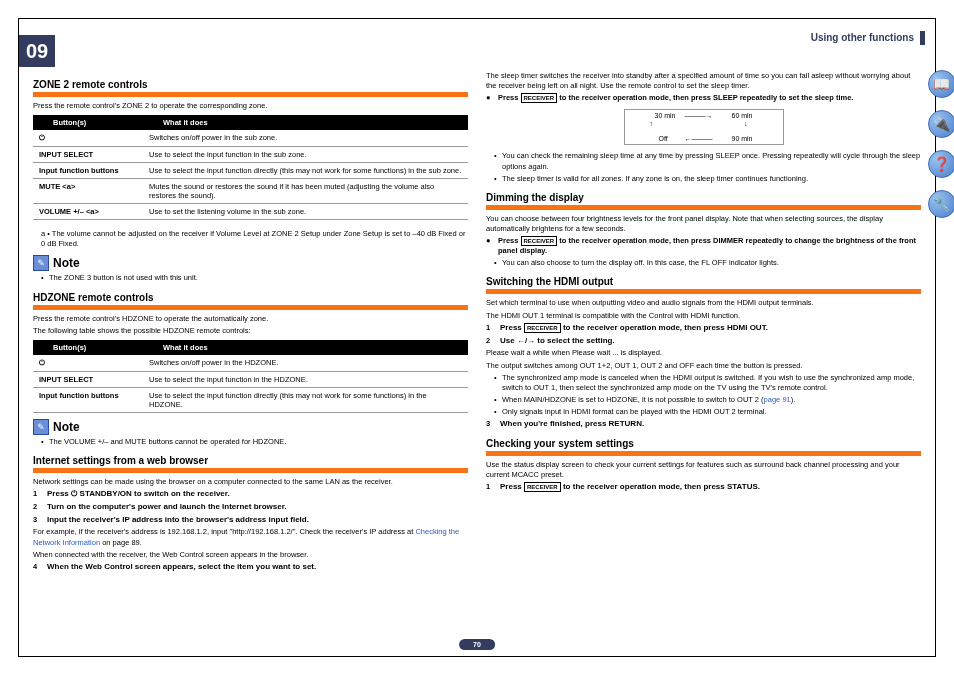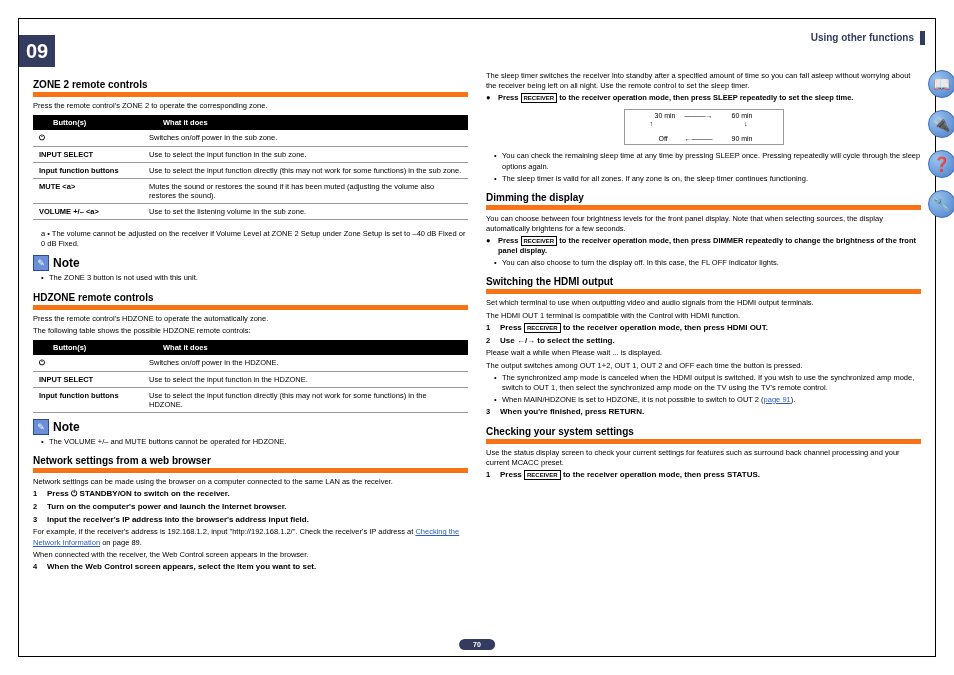--- a/index.html
+++ b/index.html
@@ -24,21 +24,21 @@
 ul li:before{content:"•";position:absolute;left:0}
 ol{list-style:none;padding-left:0}
 ol li{padding-left:14px;position:relative;margin-bottom:3px;font-size:8px}
 ol li .num{position:absolute;left:0;font-weight:bold}
 .step{font-weight:bold;font-size:8px}
 .receiver{display:inline-block;border:1px solid #000;padding:0 2px;font-size:6px;font-weight:bold;vertical-align:middle}
 .bullet-step{padding-left:12px;position:relative;font-weight:bold;font-size:8px;margin-bottom:3px}
 .bullet-step:before{content:"●";position:absolute;left:0}
 .diagram{border:0.5px solid #999;width:160px;margin:6px auto;padding:6px;font-size:7px;position:relative;height:36px}
 .diagram span{position:absolute}
-.link{color:#2a5cc4;text-decoration:underline}
+.link{color:#2a5cc4;}
 .footnote{font-size:6.5px;line-height:1.3;margin:9px 0 3px 8px}
 .page-num{position:absolute;bottom:6px;left:50%;transform:translateX(-50%);background:#333b5e;color:#fff;font-size:7px;font-weight:bold;padding:2px 14px;border-radius:8px}
 .side-icons{position:absolute;right:-2px;top:70px;display:flex;flex-direction:column;gap:12px}
 .side-icon{width:28px;height:28px;border-radius:50%;background:radial-gradient(circle at 30% 30%,#9bc4f0,#4a7cc8);display:flex;align-items:center;justify-content:center;font-size:14px;color:#333;border:1px solid #3a6cb8}
 .tdnb{font-weight:normal}
 </style>
 </head>
 <body>
 
 <div class="page">
@@ -113,21 +113,21 @@
       </tbody>
         </table>
       <div class="note-box">
         <div class="note-icon">✎</div>
         <span class="note-label">Note</span>
       </div>
       <ul>
           <li>The VOLUME +/– and MUTE buttons cannot be operated for HDZONE.</li>
         </ul>
 
-      <h2>Network settings from a web browser</h2>
+      <h2>Internet settings from a web browser</h2>
       <p>Network settings can be made using the browser on a computer connected to the same LAN as the receiver.</p>
       <ol>
         <li><span class="num">1</span><span class="step">Press ⏻ STANDBY/ON to switch on the receiver.</span></li>
         <li><span class="num">2</span><span class="step">Turn on the computer's power and launch the Internet browser.</span></li>
         <li><span class="num">3</span><span class="step">Input the receiver's IP address into the browser's address input field.</span></li>
       </ol>
       <p><span>For example, if the receiver's address is 192.168.1.2, input "http://192.168.1.2/". Check the receiver's IP address at </span><a class="link">Checking the Network Information</a><span> on page 89.</span></p>
       <p>When connected with the receiver, the Web Control screen appears in the browser.</p>
       <ol>
           <li><span class="num">4</span><span class="step">When the Web Control screen appears, select the item you want to set.</span></li>
@@ -164,20 +164,21 @@
       <p>The HDMI OUT 1 terminal is compatible with the Control with HDMI function.</p>
       <ol>
         <li><span class="num">1</span><span class="step"><span>Press </span><span class="receiver">RECEIVER</span><span> to the receiver operation mode, then press HDMI OUT.</span></span></li>
         <li><span class="num">2</span><span class="step">Use ←/→ to select the setting.</span></li>
       </ol>
       <p>Please wait a while when Please wait ... is displayed.</p>
       <p>The output switches among OUT 1+2, OUT 1, OUT 2 and OFF each time the button is pressed.</p>
       <ul>
         <li>The synchronized amp mode is canceled when the HDMI output is switched. If you wish to use the synchronized amp mode, switch to OUT 1, then select the synchronized amp mode on the TV using the TV's remote control.</li>
         <li><span>When MAIN/HDZONE is set to HDZONE, it is not possible to switch to OUT 2 (</span><a class="link">page 91</a><span>).</span></li>
+        <li>Only signals input in HDMI format can be played with the HDMI OUT 2 terminal.</li>
       </ul>
       <ol>
           <li><span class="num">3</span><span class="step">When you're finished, press RETURN.</span></li>
         </ol>
 
       <h2>Checking your system settings</h2>
       <p>Use the status display screen to check your current settings for features such as surround back channel processing and your current MCACC preset.</p>
       <ol>
           <li><span class="num">1</span><span class="step"><span>Press </span><span class="receiver">RECEIVER</span><span> to the receiver operation mode, then press STATUS.</span></span></li>
         </ol>

